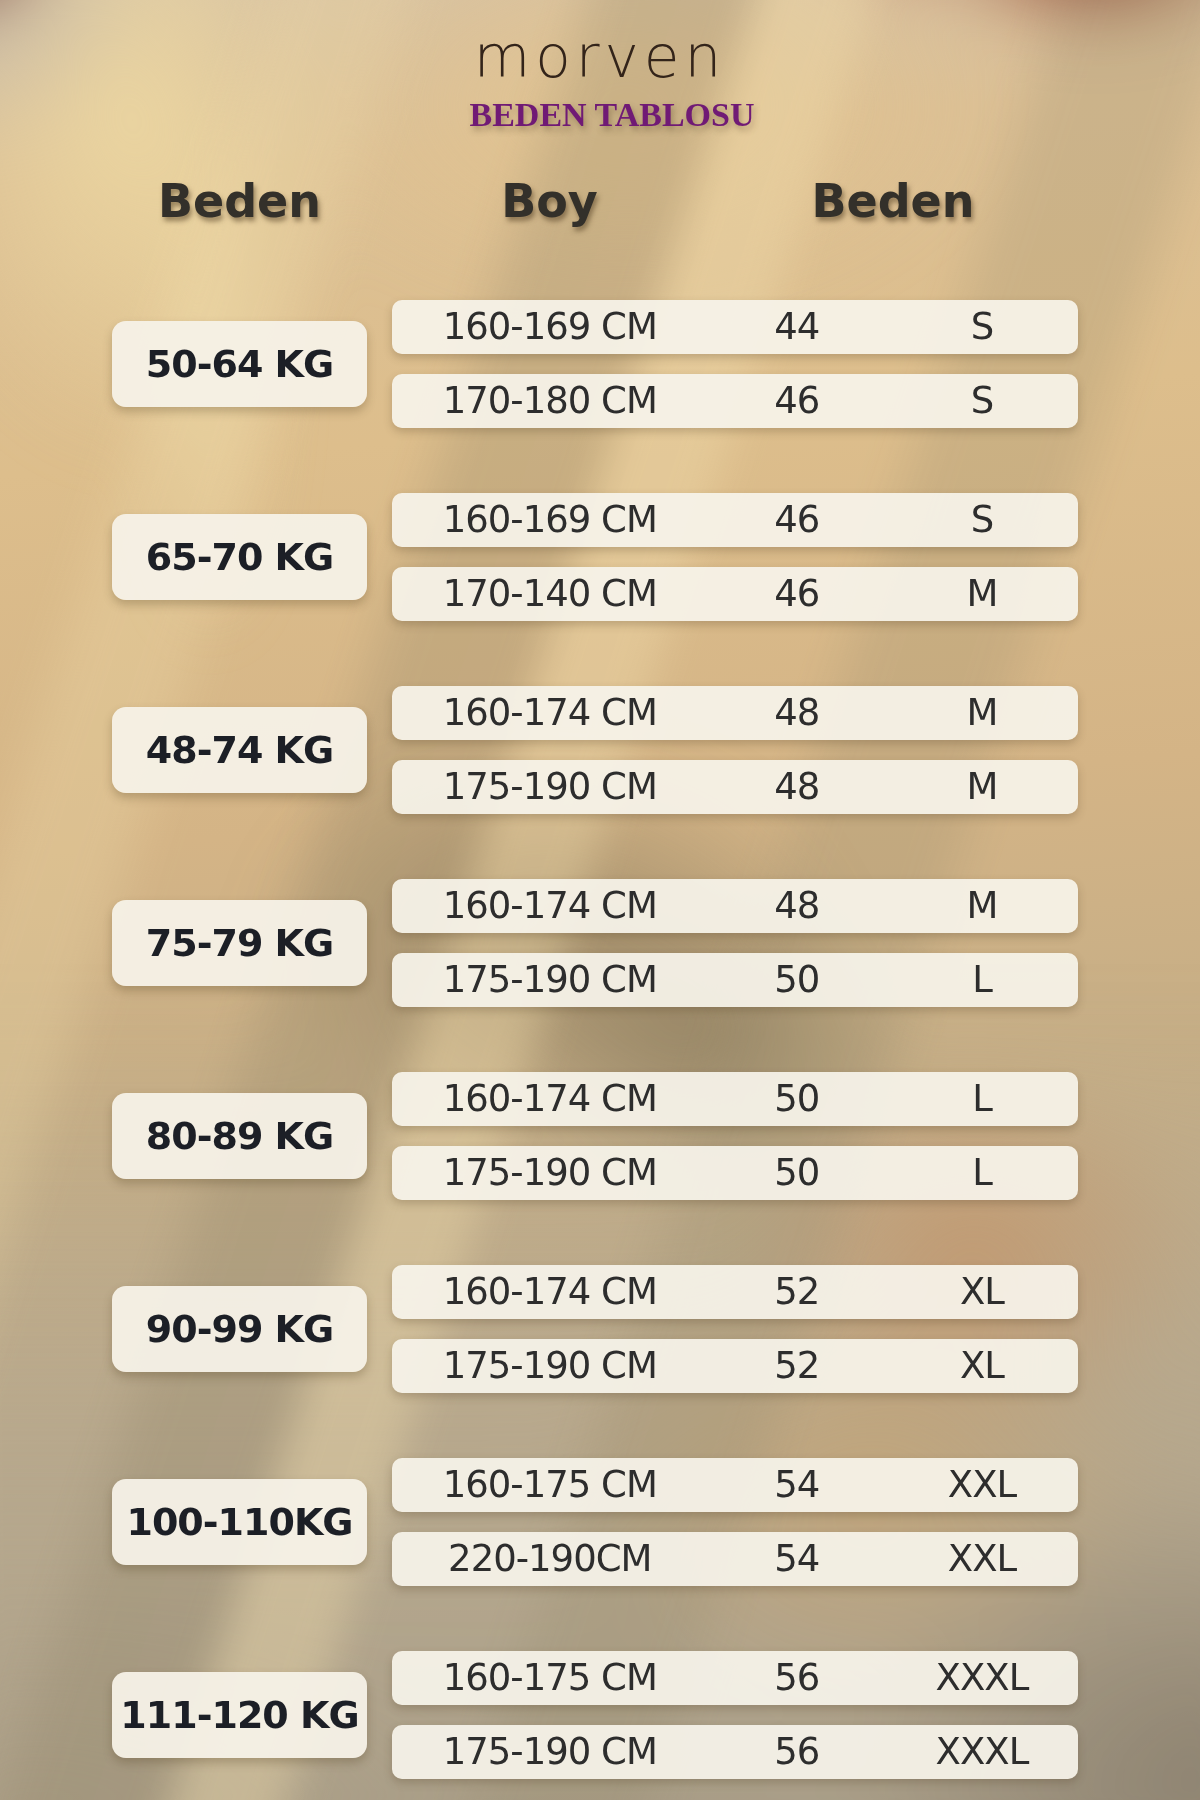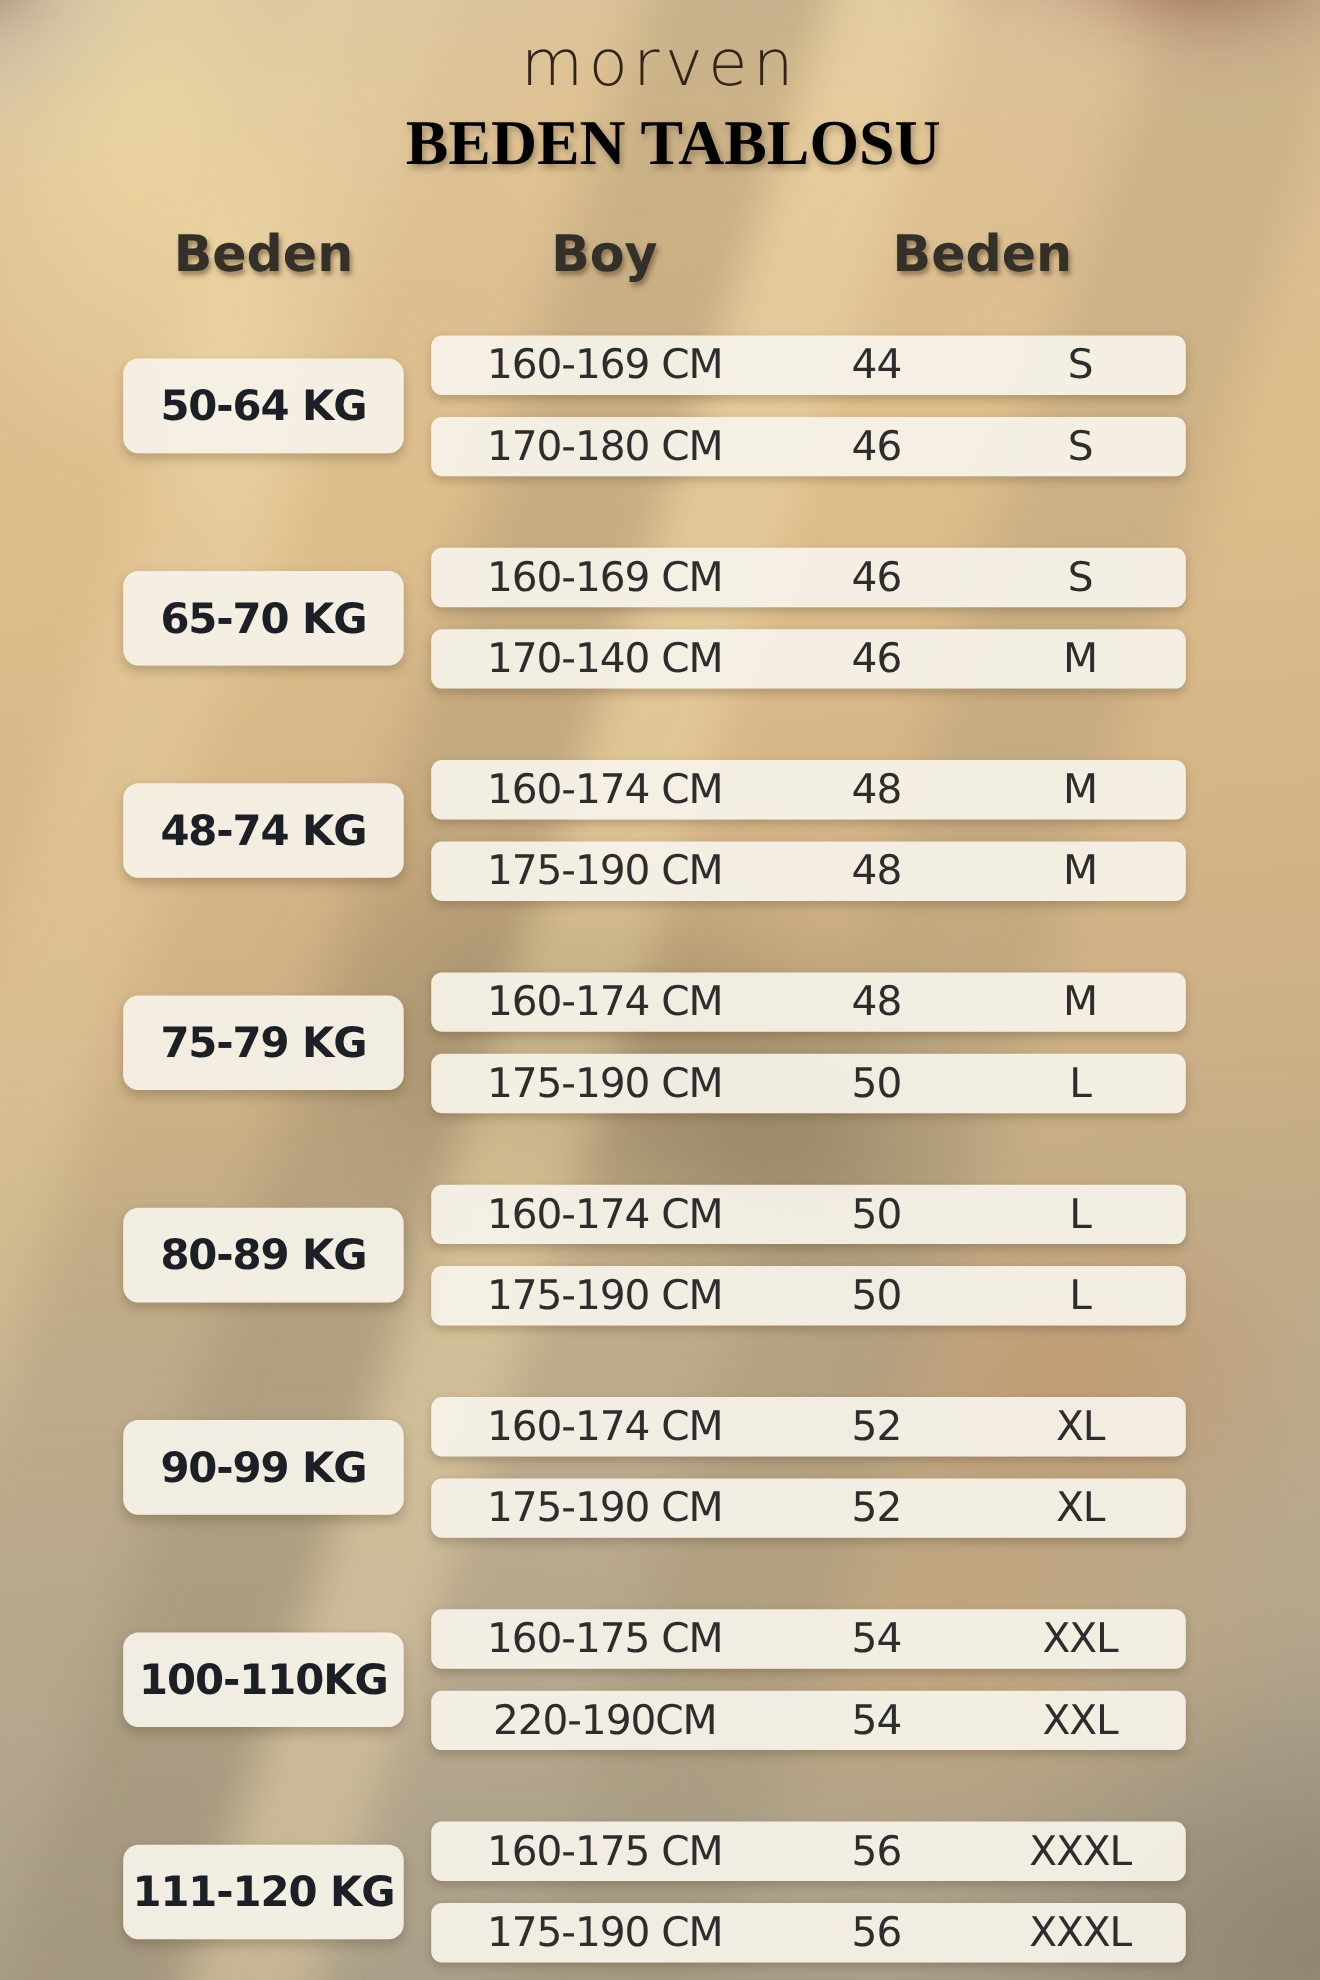--- a/index.html
+++ b/index.html
@@ -37,34 +37,34 @@
         transparent 50% 57%, rgba(148,136,106,.28) 60% 66%, transparent 69%);
   }
   
   .content{position:relative;z-index:1;}
   .brand{
     margin-top:26px;text-align:center;font-size:58px;font-weight:300;
     color:#33241a;letter-spacing:5px;line-height:1.1;
   }
   .title{
     margin-top:6px;text-align:center;font-family:"Liberation Serif",serif;
-    font-weight:700;font-size:58px;color:#000000;letter-spacing:0px;
+    font-weight:700;font-size:34px;color:#701a75;letter-spacing:0px;
     text-shadow:2px 4px 6px rgba(90,70,45,.45);
     margin-left:24px;
   }
   .headers{position:relative;height:62px;margin-top:40px;}
   .headers .h{
     position:absolute;top:0;text-align:center;font-size:46px;font-weight:700;
     color:#33302a;text-shadow:2px 4px 5px rgba(82,62,35,.55);
   }
   .h-kilo{left:112px;width:255px;}
   .h-boy{left:392px;width:315px;}
   .h-beden{left:708px;width:370px;}
   .groups{
-    margin-top:40px;display:flex;flex-direction:column;gap:65px;
+    margin-top:64px;display:flex;flex-direction:column;gap:65px;
     padding-left:112px;align-items:flex-start;
   }
   .group{display:flex;align-items:center;}
   .kilo-pill{
     width:255px;height:86px;margin-right:25px;border-radius:14px;
     background:rgba(245,241,231,.95);
     box-shadow:0 5px 10px rgba(80,60,30,.28);
     display:flex;align-items:center;justify-content:center;
     font-size:38px;font-weight:700;color:#1c1f26;letter-spacing:-1px;
   }

